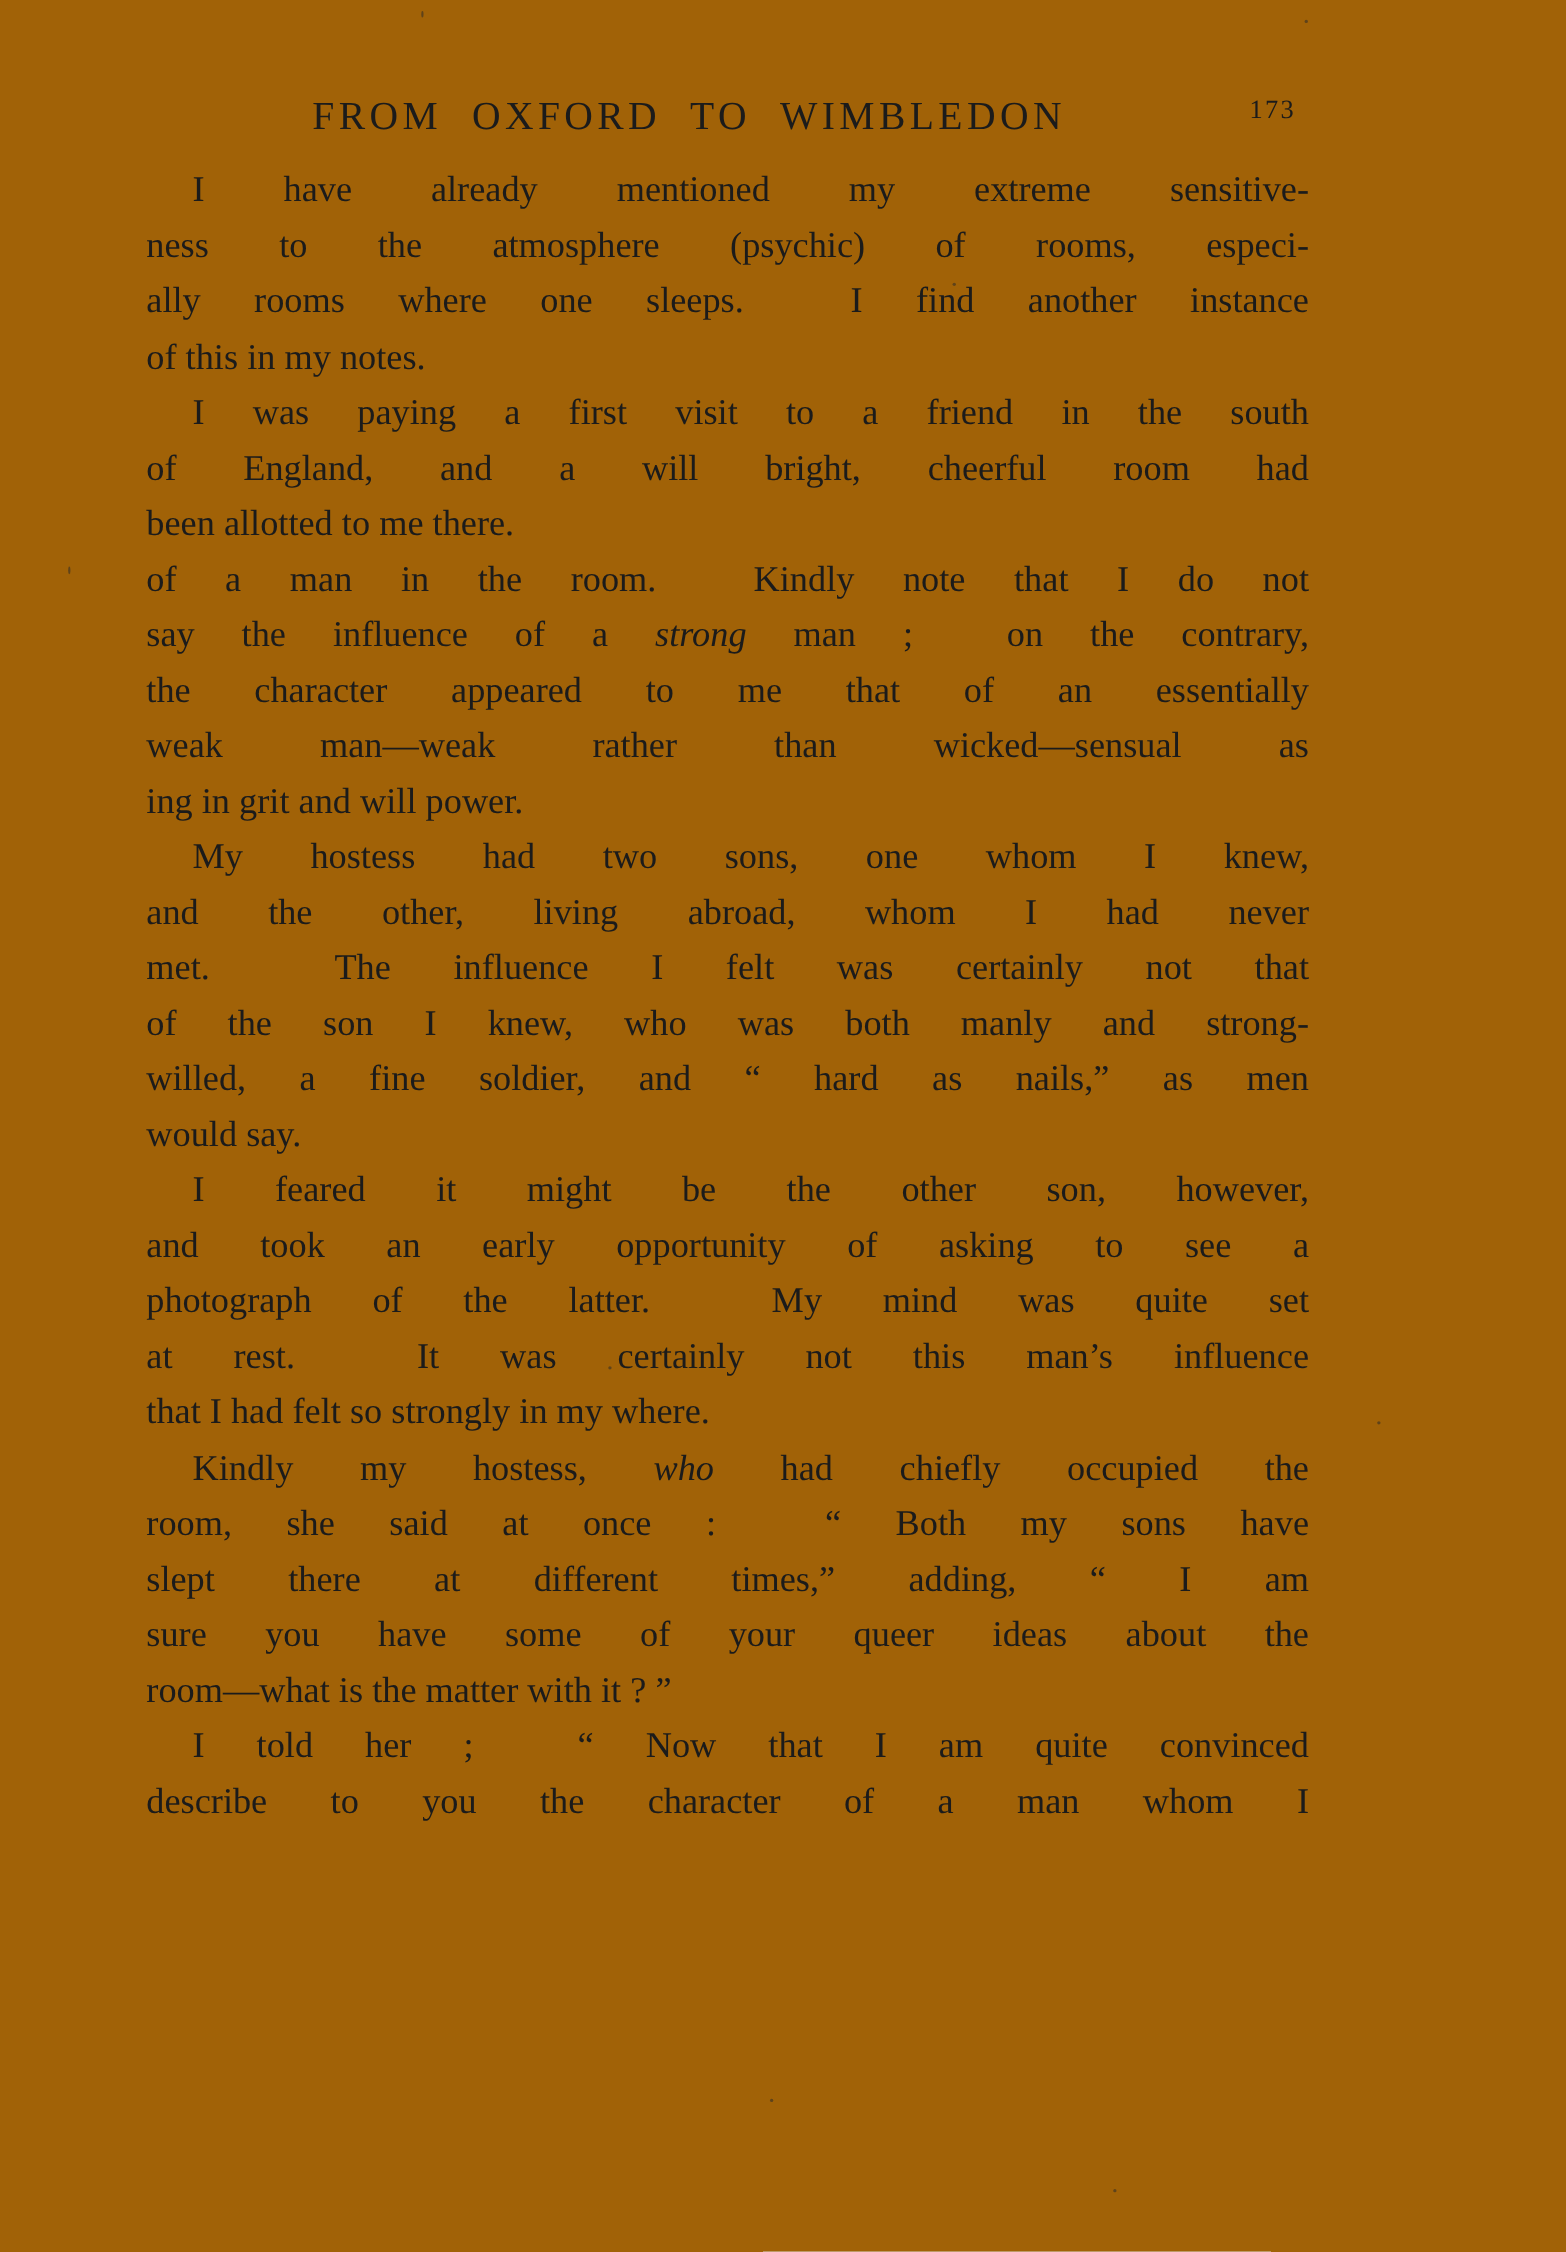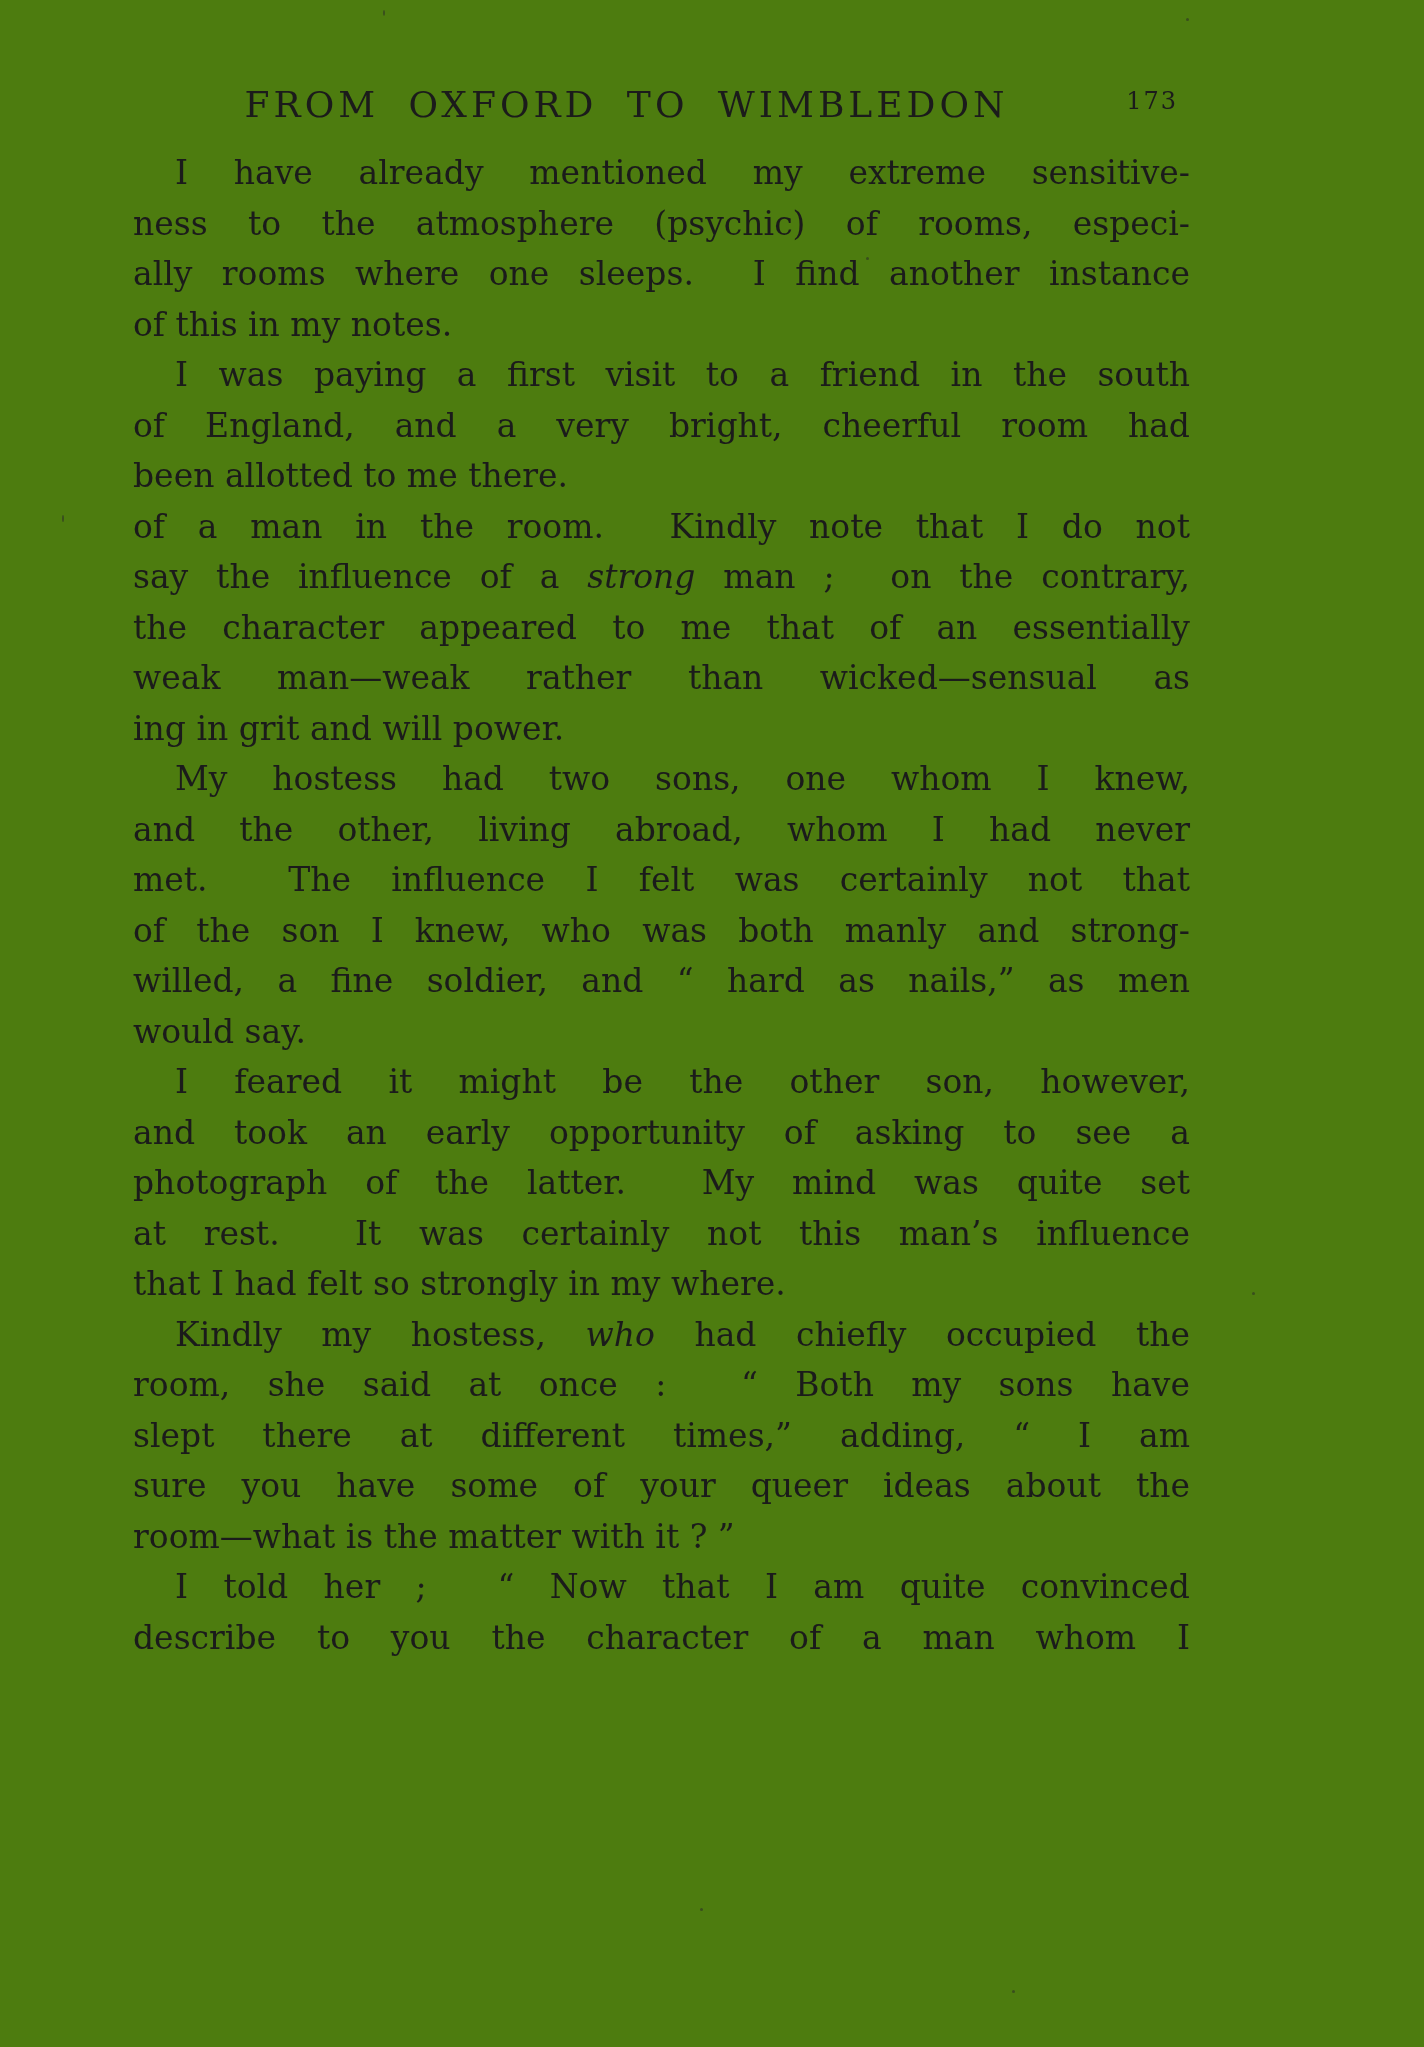--- a/index.html
+++ b/index.html
@@ -66,38 +66,38 @@
   .speck {
     position: absolute;
     background: #2a2a2a;
     border-radius: 50%;
     opacity: 0.55;
   }
 </style>
 </head>
 <body>
 
-<div class="page" style="background: #4d7c0f; color: rgb(27, 27, 27);">
+<div class="page" style="background: #a16207; color: rgb(27, 27, 27); font-family: Liberation Serif, serif;">
 
   <div class="content">
     <div class="header">
       <div class="running-title">FROM OXFORD TO WIMBLEDON</div>
       <div class="page-number">173</div>
     </div>
 
     <div class="body-text">
         <div class="paragraph">
           <div class="line first"><span>I have already mentioned my extreme sensitive-</span></div>
           <div class="line"><span>ness to the atmosphere (psychic) of rooms, especi-</span></div>
           <div class="line"><span>ally rooms where one sleeps.&nbsp; I find another instance</span></div>
           <div class="line last"><span>of this in my notes.</span></div>
         </div>
         <div class="paragraph">
           <div class="line first"><span>I was paying a first visit to a friend in the south</span></div>
-          <div class="line"><span>of England, and a very bright, cheerful room had</span></div>
+          <div class="line"><span>of England, and a will bright, cheerful room had</span></div>
           <div class="line last"><span>been allotted to me there.</span></div>
         </div>
         <div class="paragraph">
           <div class="line"><span>of a man in the room.&nbsp; Kindly note that I do not</span></div>
           <div class="line"><span>say the influence of a </span><span class="italic">strong</span><span> man ;&nbsp; on the contrary,</span></div>
           <div class="line"><span>the character appeared to me that of an essentially</span></div>
           <div class="line"><span>weak man—weak rather than wicked—sensual as</span></div>
           <div class="line last"><span>ing in grit and will power.</span></div>
         </div>
         <div class="paragraph">

